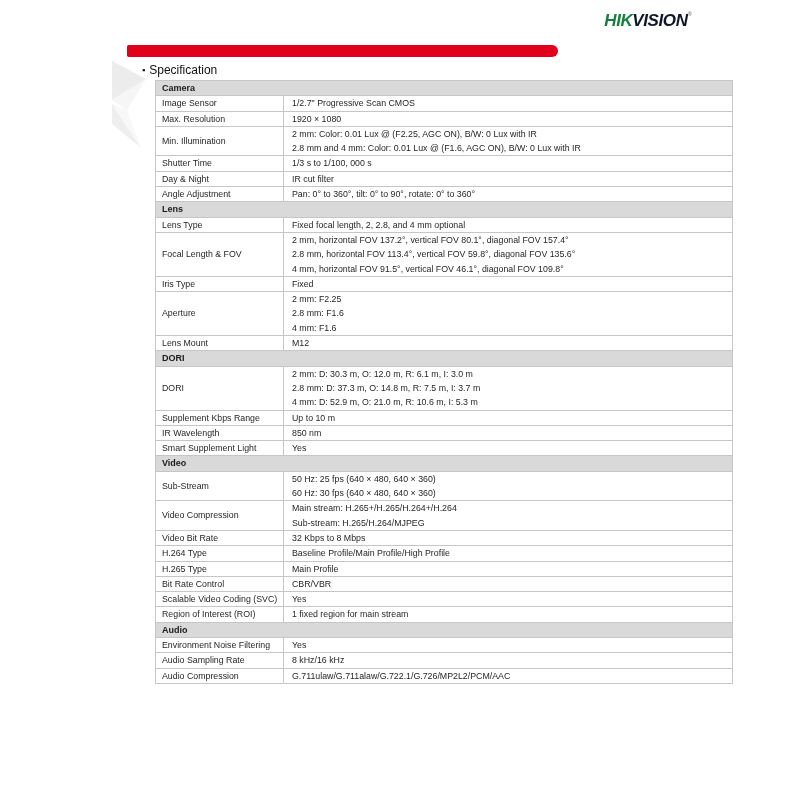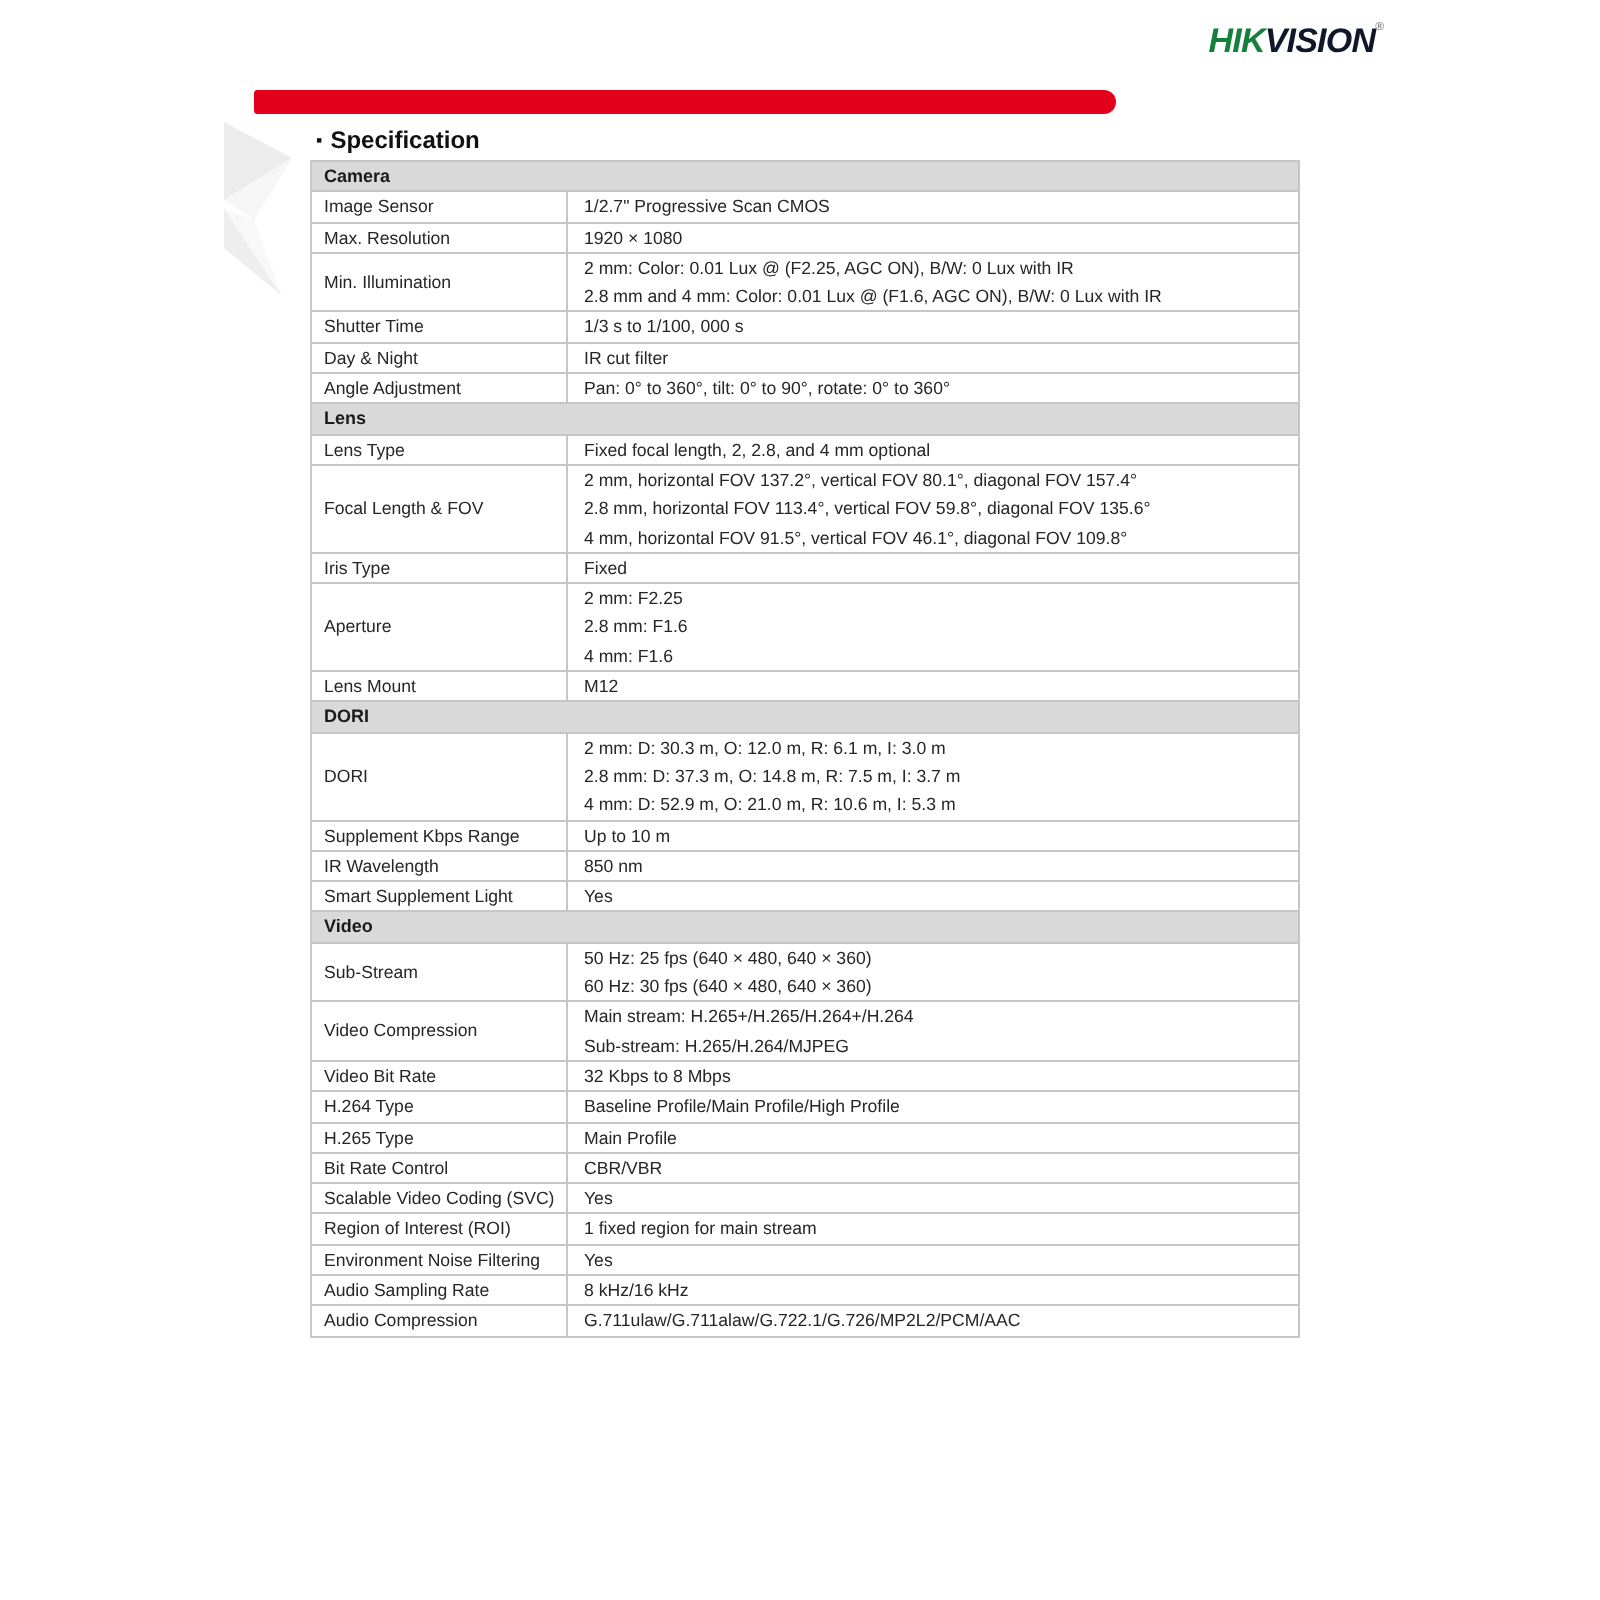--- a/index.html
+++ b/index.html
@@ -24,28 +24,28 @@
   .accent-bar{
     position:absolute;left:127px;top:45px;width:431px;height:12px;
     background:#e2001a;border-radius:2px 7px 7px 2px;
   }
 
   
   .watermark{position:absolute;left:111px;top:60px;width:46px;height:92px;}
 
   
   .title{
-    position:absolute;left:158px;top:63px;
-    font-size:12px;font-weight:bold;color:#111;white-space:nowrap;
+    position:absolute;left:142px;top:63px;
+    font-size:12px;font-weight:normal;color:#111;white-space:nowrap;
   }
   .title .bullet{font-size:9px;vertical-align:1px;margin-right:4px;}
 
   
   .spec{
-    position:absolute;left:155px;top:80px;width:495px;
+    position:absolute;left:155px;top:80px;width:578px;
     border-collapse:collapse;table-layout:fixed;
   }
   .spec col.c-label{width:128px;}
   .spec td{
     border:1px solid #c6c6c6;
     font-size:8.8px;color:#262626;padding:0;vertical-align:middle;
     white-space:nowrap;overflow:hidden;
   }
   .spec tr.band td{
     background:#d9d9d9;font-weight:bold;color:#1a1a1a;
@@ -234,20 +234,23 @@
           <td class="value">
             <div>Yes</div>
           </td>
         </tr>
         <tr>
           <td class="label">Region of Interest (ROI)</td>
           <td class="value">
             <div>1 fixed region for main stream</div>
           </td>
         </tr>
+        <tr class="band">
+          <td colspan="2" style="background: rgb(217, 217, 217);">Audio</td>
+        </tr>
         <tr>
           <td class="label">Environment Noise Filtering</td>
           <td class="value">
             <div>Yes</div>
           </td>
         </tr>
         <tr>
           <td class="label">Audio Sampling Rate</td>
           <td class="value">
             <div>8 kHz/16 kHz</div>

